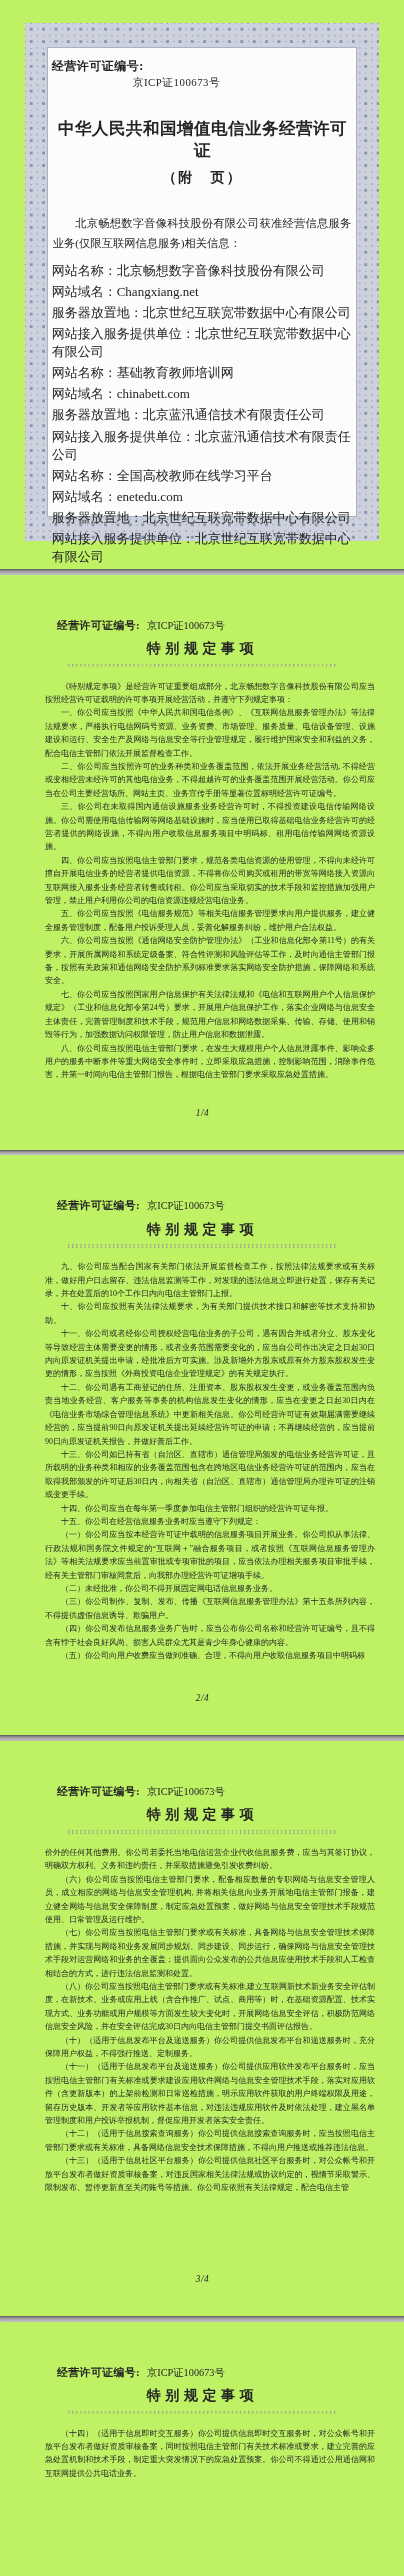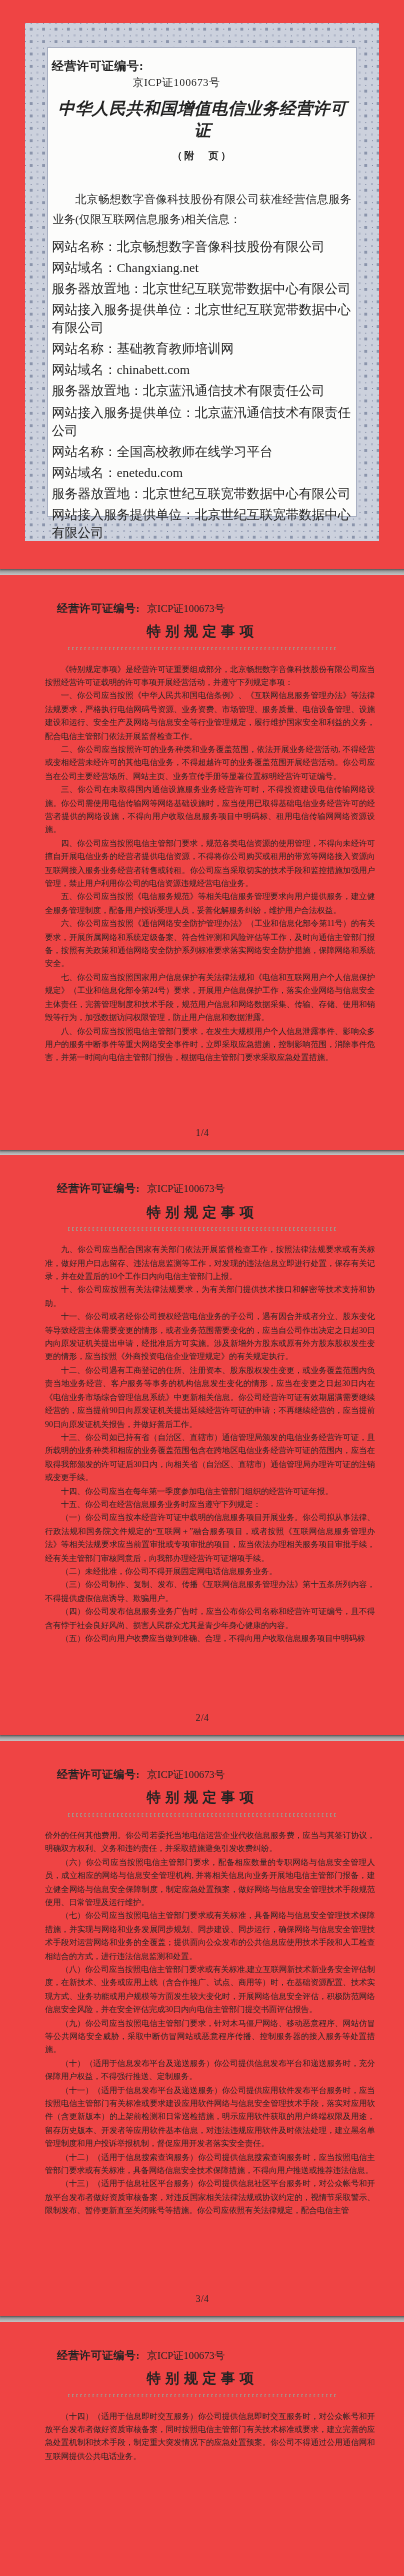--- a/index.html
+++ b/index.html
@@ -5,21 +5,21 @@
   html,body{margin:0;padding:0;}
   body{
     width:405px;
     background:#adadad;
     font-family:"Liberation Serif","DejaVu Serif",serif;
     color:#242424;
   }
   .page{
     position:relative;
     width:405px;
-    background:#ef4444;
+    background:#bef264;
     overflow:hidden;
     box-shadow:0 1px 1.5px rgba(0,0,0,.35);
   }
   .gap{height:5.7px;background:linear-gradient(#838383,#c6c6c6);}
   
   .page1{height:569px;}
   .cert-frame{
     position:absolute;left:25px;top:23px;width:354px;height:518px;
     background-color:#ccd1dd;
     background-image:
@@ -33,47 +33,47 @@
     background-size:12.4px 12.4px;
   }
   .cert-inner{
     position:absolute;left:21.6px;top:24px;right:21.6px;bottom:24px;
     background:#fcfcfb;
     border:0.5px solid #a9b0c2;
   }
   .cert-content{padding:10.3px 3.1px 0 4.1px;}
   .lic-label{font-size:12px;font-weight:bold;letter-spacing:0.5px;}
   .lic-no{margin:1px 0 0 81px;font-size:10.8px;letter-spacing:0.5px;}
-  .cert-title{margin:8px 0 0;text-align:center;font-size:16.5px;font-weight:bold;letter-spacing:0.5px;font-style:italic;}
-  .cert-subtitle{margin:7.2px 0 0;text-align:center;font-size:10px;font-weight:bold;letter-spacing:2.1px;}
+  .cert-title{margin:28px 0 0;text-align:center;font-size:16.5px;font-weight:bold;letter-spacing:0.5px;}
+  .cert-subtitle{margin:7.2px 0 0;text-align:center;font-size:14px;font-weight:bold;letter-spacing:2.1px;}
   .cert-intro{margin:27px 2.1px 0 1px;font-size:11.3px;line-height:19.6px;text-indent:2em;text-align:justify;}
   .cert-entries{margin-top:8.2px;}
   .entry{margin:0 0 3.1px;font-size:13px;line-height:18px;text-align:left;}
   
   .page2{height:575px;}
   .page3{height:580px;}
   .page4{height:575px;}
   .page5{height:551px;}
-  .sp-lic{margin:0 16px 0 57px;padding-top:27px;font-size:10.8px;}
+  .sp-lic{margin:0 16px 0 57px;padding-top:44px;font-size:10.8px;}
   .sp-lic-label{font-weight:bold;letter-spacing:0.5px;}
   .sp-lic-no{margin-left:4.1px;font-size:10.3px;}
   .sp-title{margin:7.2px 0 0;text-align:center;font-size:14px;font-weight:bold;letter-spacing:4.6px;}
   .zigzag{
     width:270px;height:3.6px;margin:5.7px auto 0;
     background-image:
       linear-gradient(135deg,#9ba094 1.3px,transparent 1.3px),
       linear-gradient(45deg,#9ba094 1.3px,transparent 1.3px);
     background-size:4.1px 3.6px;
     background-repeat:repeat-x;
     opacity:.85;
   }
   .sp-body{margin:12.4px 30px 0 45px;font-size:8px;line-height:13.4px;text-align:justify;font-family:Liberation Serif, serif;}
   .sp-body p{margin:0;text-indent:2em;}
   .sp-body p.cont{text-indent:0;}
-  .sp-footer{position:absolute;bottom:12px;left:0;width:100%;text-align:center;font-size:9.3px;letter-spacing:0.5px;}
+  .sp-footer{position:absolute;bottom:32px;left:0;width:100%;text-align:center;font-size:9.3px;letter-spacing:0.5px;font-style:italic;}
 </style>
 </head>
 <body>
 
 <section class="page page1">
   <div class="cert-frame">
     <div class="cert-inner">
       <div class="cert-content">
         <div class="lic-label">经营许可证编号:</div>
         <div class="lic-no">京ICP证100673号</div>
@@ -155,21 +155,20 @@
     <span class="sp-lic-label">经营许可证编号:</span>
     <span class="sp-lic-no">京ICP证100673号</span>
   </div>
   <h2 class="sp-title">特别规定事项</h2>
   <div class="zigzag"></div>
   <div class="sp-body">
     <p class="cont">价外的任何其他费用。你公司若委托当地电信运营企业代收信息服务费，应当与其签订协议，明确双方权利、义务和违约责任，并采取措施避免引发收费纠纷。</p>
     <p>（六）你公司应当按照电信主管部门要求，配备相应数量的专职网络与信息安全管理人员，成立相应的网络与信息安全管理机构, 并将相关信息向业务开展地电信主管部门报备，建立健全网络与信息安全保障制度，制定应急处置预案，做好网络与信息安全管理技术手段规范使用、日常管理及运行维护。</p>
     <p>（七）你公司应当按照电信主管部门要求或有关标准，具备网络与信息安全管理技术保障措施，并实现与网络和业务发展同步规划、同步建设、同步运行，确保网络与信息安全管理技术手段对运营网络和业务的全覆盖；提供面向公众发布的公共信息应使用技术手段和人工检查相结合的方式，进行违法信息监测和处置。</p>
     <p>（八）你公司应当按照电信主管部门要求或有关标准,建立互联网新技术新业务安全评估制度，在新技术、业务或应用上线（含合作推广、试点、商用等）时，在基础资源配置、技术实现方式、业务功能或用户规模等方面发生较大变化时，开展网络信息安全评估，积极防范网络信息安全风险，并在安全评估完成30日内向电信主管部门提交书面评估报告。</p>
-    <p>（九）你公司应当按照电信主管部门要求，针对木马僵尸网络、移动恶意程序、网站仿冒等公共网络安全威胁，采取中断仿冒网站或恶意程序传播、控制服务器的接入服务等处置措施。</p>
     <p>（十）（适用于信息发布平台及递送服务）你公司提供信息发布平台和递送服务时，充分保障用户权益，不得强行推送、定制服务。</p>
     <p>（十一）（适用于信息发布平台及递送服务）你公司提供应用软件发布平台服务时，应当按照电信主管部门有关标准或要求建设应用软件网络与信息安全管理技术手段，落实对应用软件（含更新版本）的上架前检测和日常巡检措施，明示应用软件获取的用户终端权限及用途，留存历史版本、开发者等应用软件基本信息，对违法违规应用软件及时依法处理，建立黑名单管理制度和用户投诉举报机制，督促应用开发者落实安全责任。</p>
     <p>（十二）（适用于信息搜索查询服务）你公司提供信息搜索查询服务时，应当按照电信主管部门要求或有关标准，具备网络信息安全技术保障措施，不得向用户推送或推荐违法信息。</p>
     <p>（十三）（适用于信息社区平台服务）你公司提供信息社区平台服务时，对公众帐号和开放平台发布者做好资质审核备案，对违反国家相关法律法规或协议约定的，视情节采取警示、限制发布、暂停更新直至关闭账号等措施。你公司应依照有关法律规定，配合电信主管</p>
   </div>
   <div class="sp-footer">3/4</div>
 </section>
 
 <div class="gap"></div>
 

